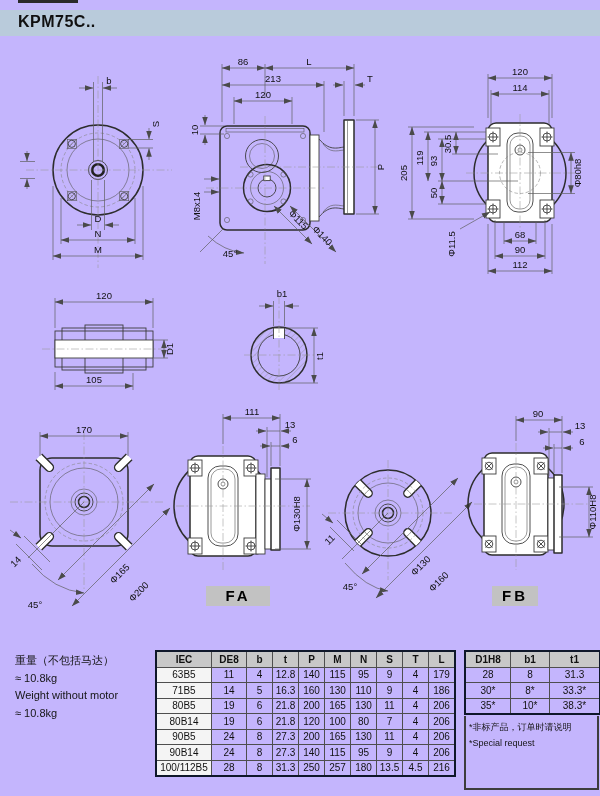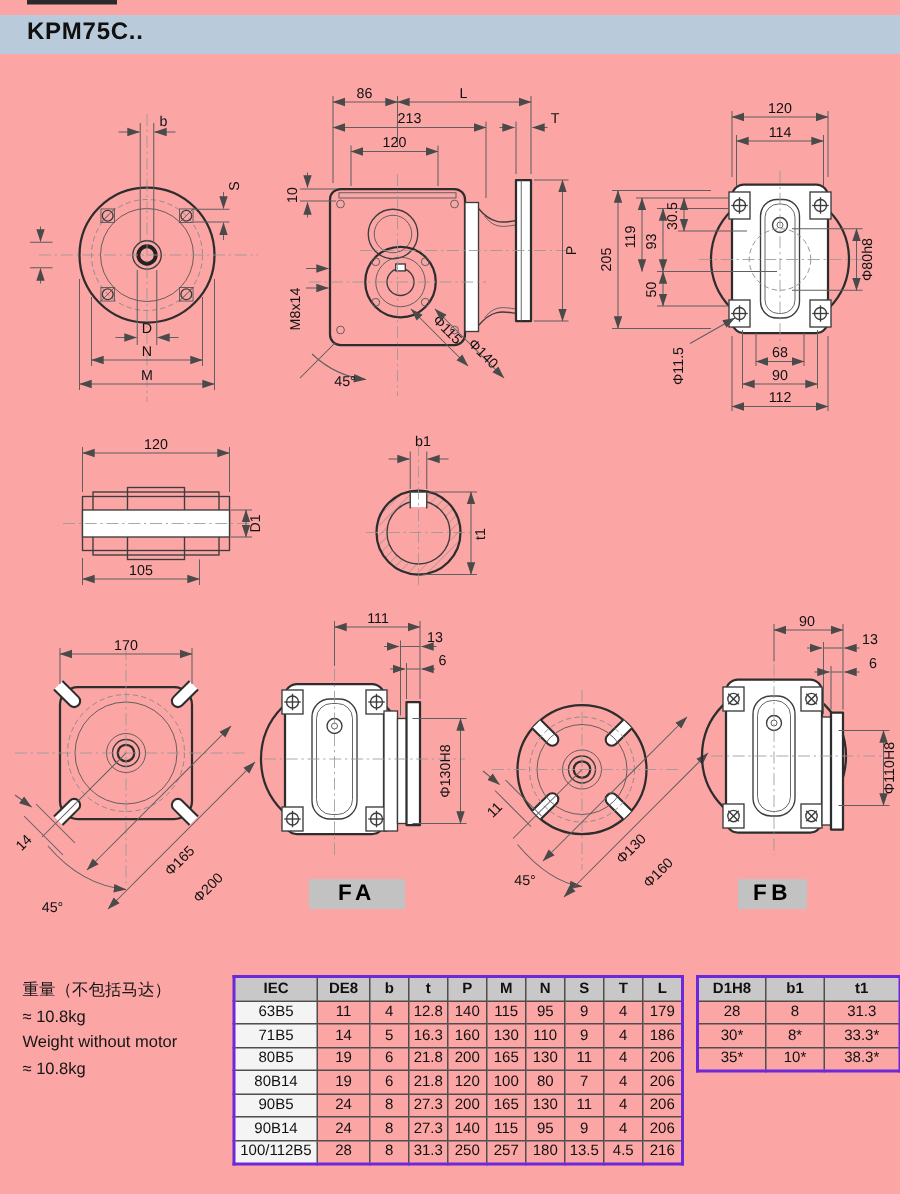--- a/index.html
+++ b/index.html
@@ -1,36 +1,36 @@
 <!DOCTYPE html>
 <html><head>
 <meta charset="utf-8">
 <style>
   html,body{margin:0;padding:0;background:#fff}
-  .page{position:relative;width:600px;height:796px;background:#fca5a5;overflow:hidden;
+  .page{position:relative;width:600px;height:796px;background:#c4b5fd;overflow:hidden;
         font-family:"Liberation Sans",sans-serif;color:#111}
   .smudge{position:absolute;left:18px;top:0;width:60px;height:3px;background:#2a2a2a}
   .titlebar{position:absolute;left:0;top:10px;width:600px;height:26px;background:#b9cbdb}
   .titlebar span{position:absolute;left:18px;top:3px;font-size:16px;font-weight:bold;
                  letter-spacing:.5px;color:#101010}
   svg.draw{position:absolute;overflow:visible}
   .ol{fill:none;stroke:#2d2d2d;stroke-width:1.5;stroke-linejoin:round}
   .o2{fill:none;stroke:#3c3c3c;stroke-width:.9}
   .o1{fill:none;stroke:#565656;stroke-width:.6}
   .dl{fill:none;stroke:#5f5f5f;stroke-width:.7}
   .cl{fill:none;stroke:#979797;stroke-width:.55;stroke-dasharray:8 2.5 1.5 2.5}
   .dc{fill:none;stroke:#878787;stroke-width:.6;stroke-dasharray:3.5 2.2}
   .wf{fill:#fff}
   .slot{fill:#fff;stroke:#2d2d2d;stroke-width:1.4}
   text.dt{font-family:"Liberation Sans",sans-serif;font-size:9.5px;fill:#111}
   .lblbox{position:absolute;height:20px;background:#c2c2c2;text-align:center;
           font-weight:bold;font-size:15px;letter-spacing:3px;line-height:20px;color:#000}
   .weight{position:absolute;left:15px;top:652px;font-size:11px;line-height:1.6;color:#151515}
   table.dtable{position:absolute;border-collapse:collapse;font-size:10px;color:#111;
-               border:2px solid #6d28d9}
+               border:2px solid #0f172a}
   table.dtable th,table.dtable td{border:1px solid #4e4e4e;text-align:center;
                padding:0 2px;height:14.5px;font-weight:normal}
   table.dtable thead th{background:#c8c8c8;font-weight:bold}
   table.dtable tbody th{font-weight:normal;background:#f4f4f4}
   .maintable{left:155px;top:650px}
   .maintable th:nth-child(1){min-width:50px}
   .maintable th:nth-child(2){min-width:30px}
   .maintable td{min-width:21px}
   .auxtable{left:464px;top:650px}
   .auxtable th:nth-child(1){min-width:40px}
@@ -618,14 +618,18 @@
           <td>33.3*</td>
         </tr>
         <tr>
           <td>35*</td>
           <td>10*</td>
           <td>38.3*</td>
         </tr>
       </tbody>
     </table>
 
+  <div class="notebox">
+    <div>*非标产品，订单时请说明</div>
+    <div>*Special request</div>
+  </div>
 
 </div>
 
 </body></html>

